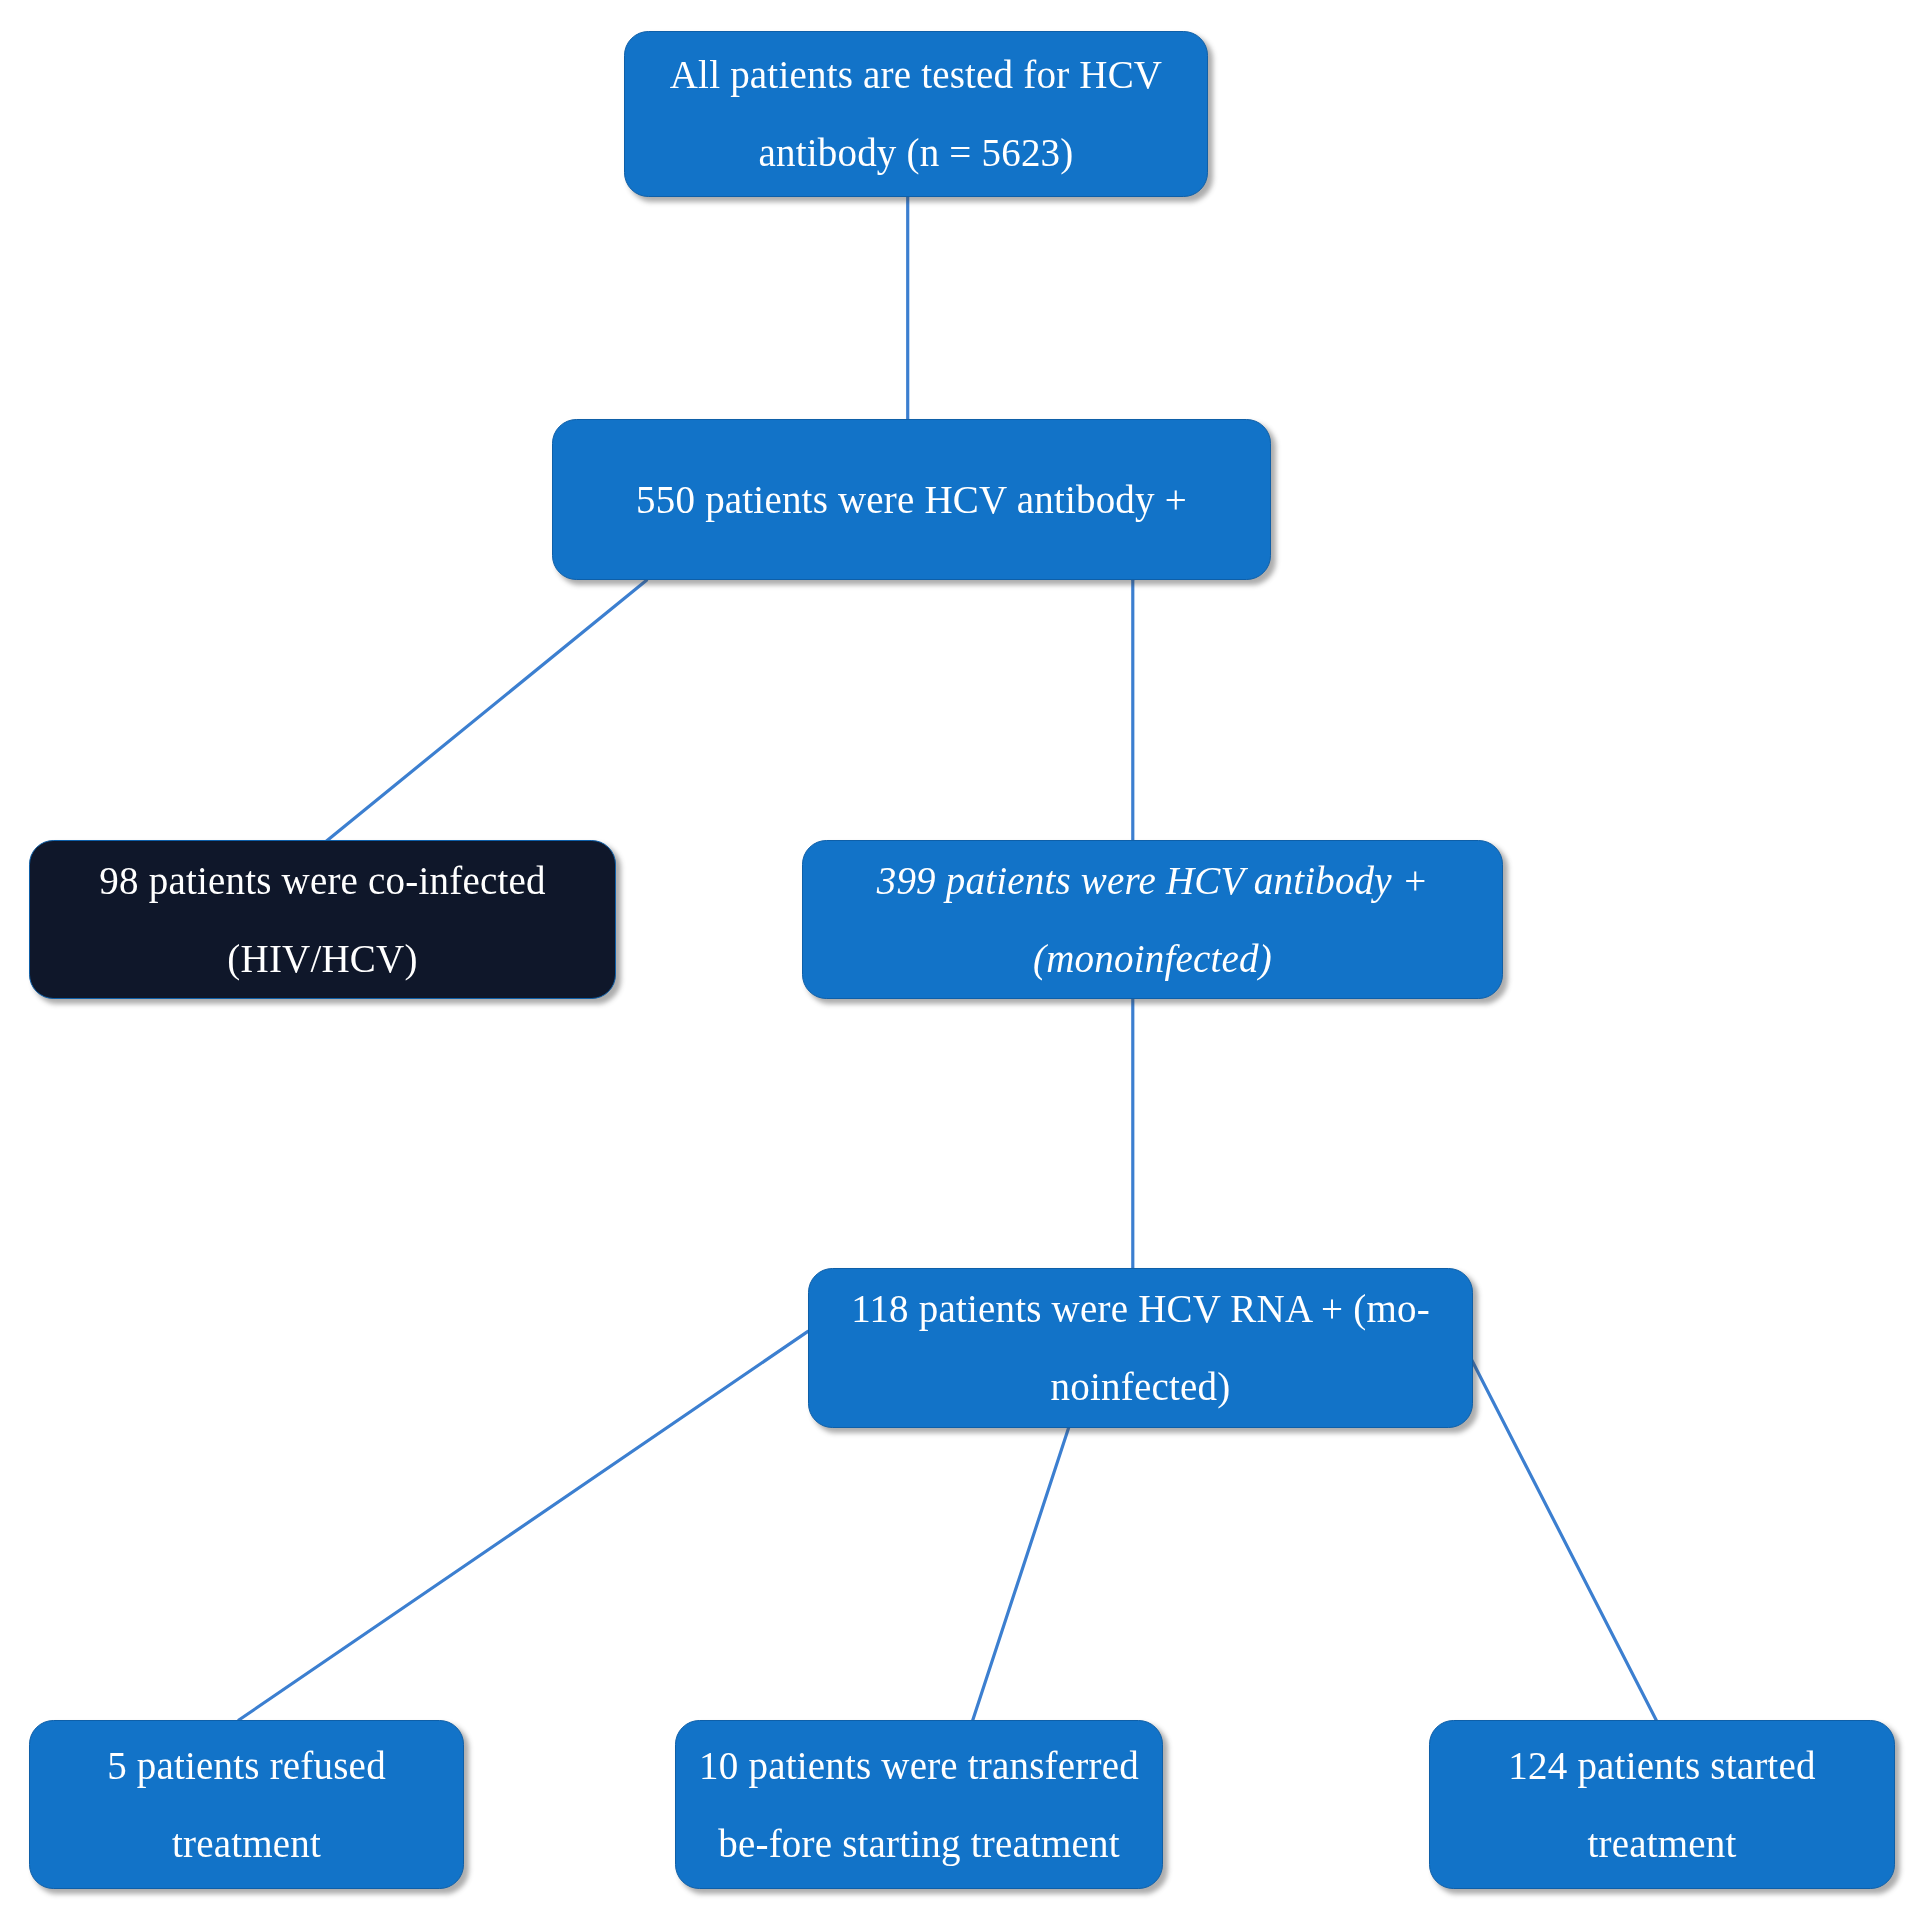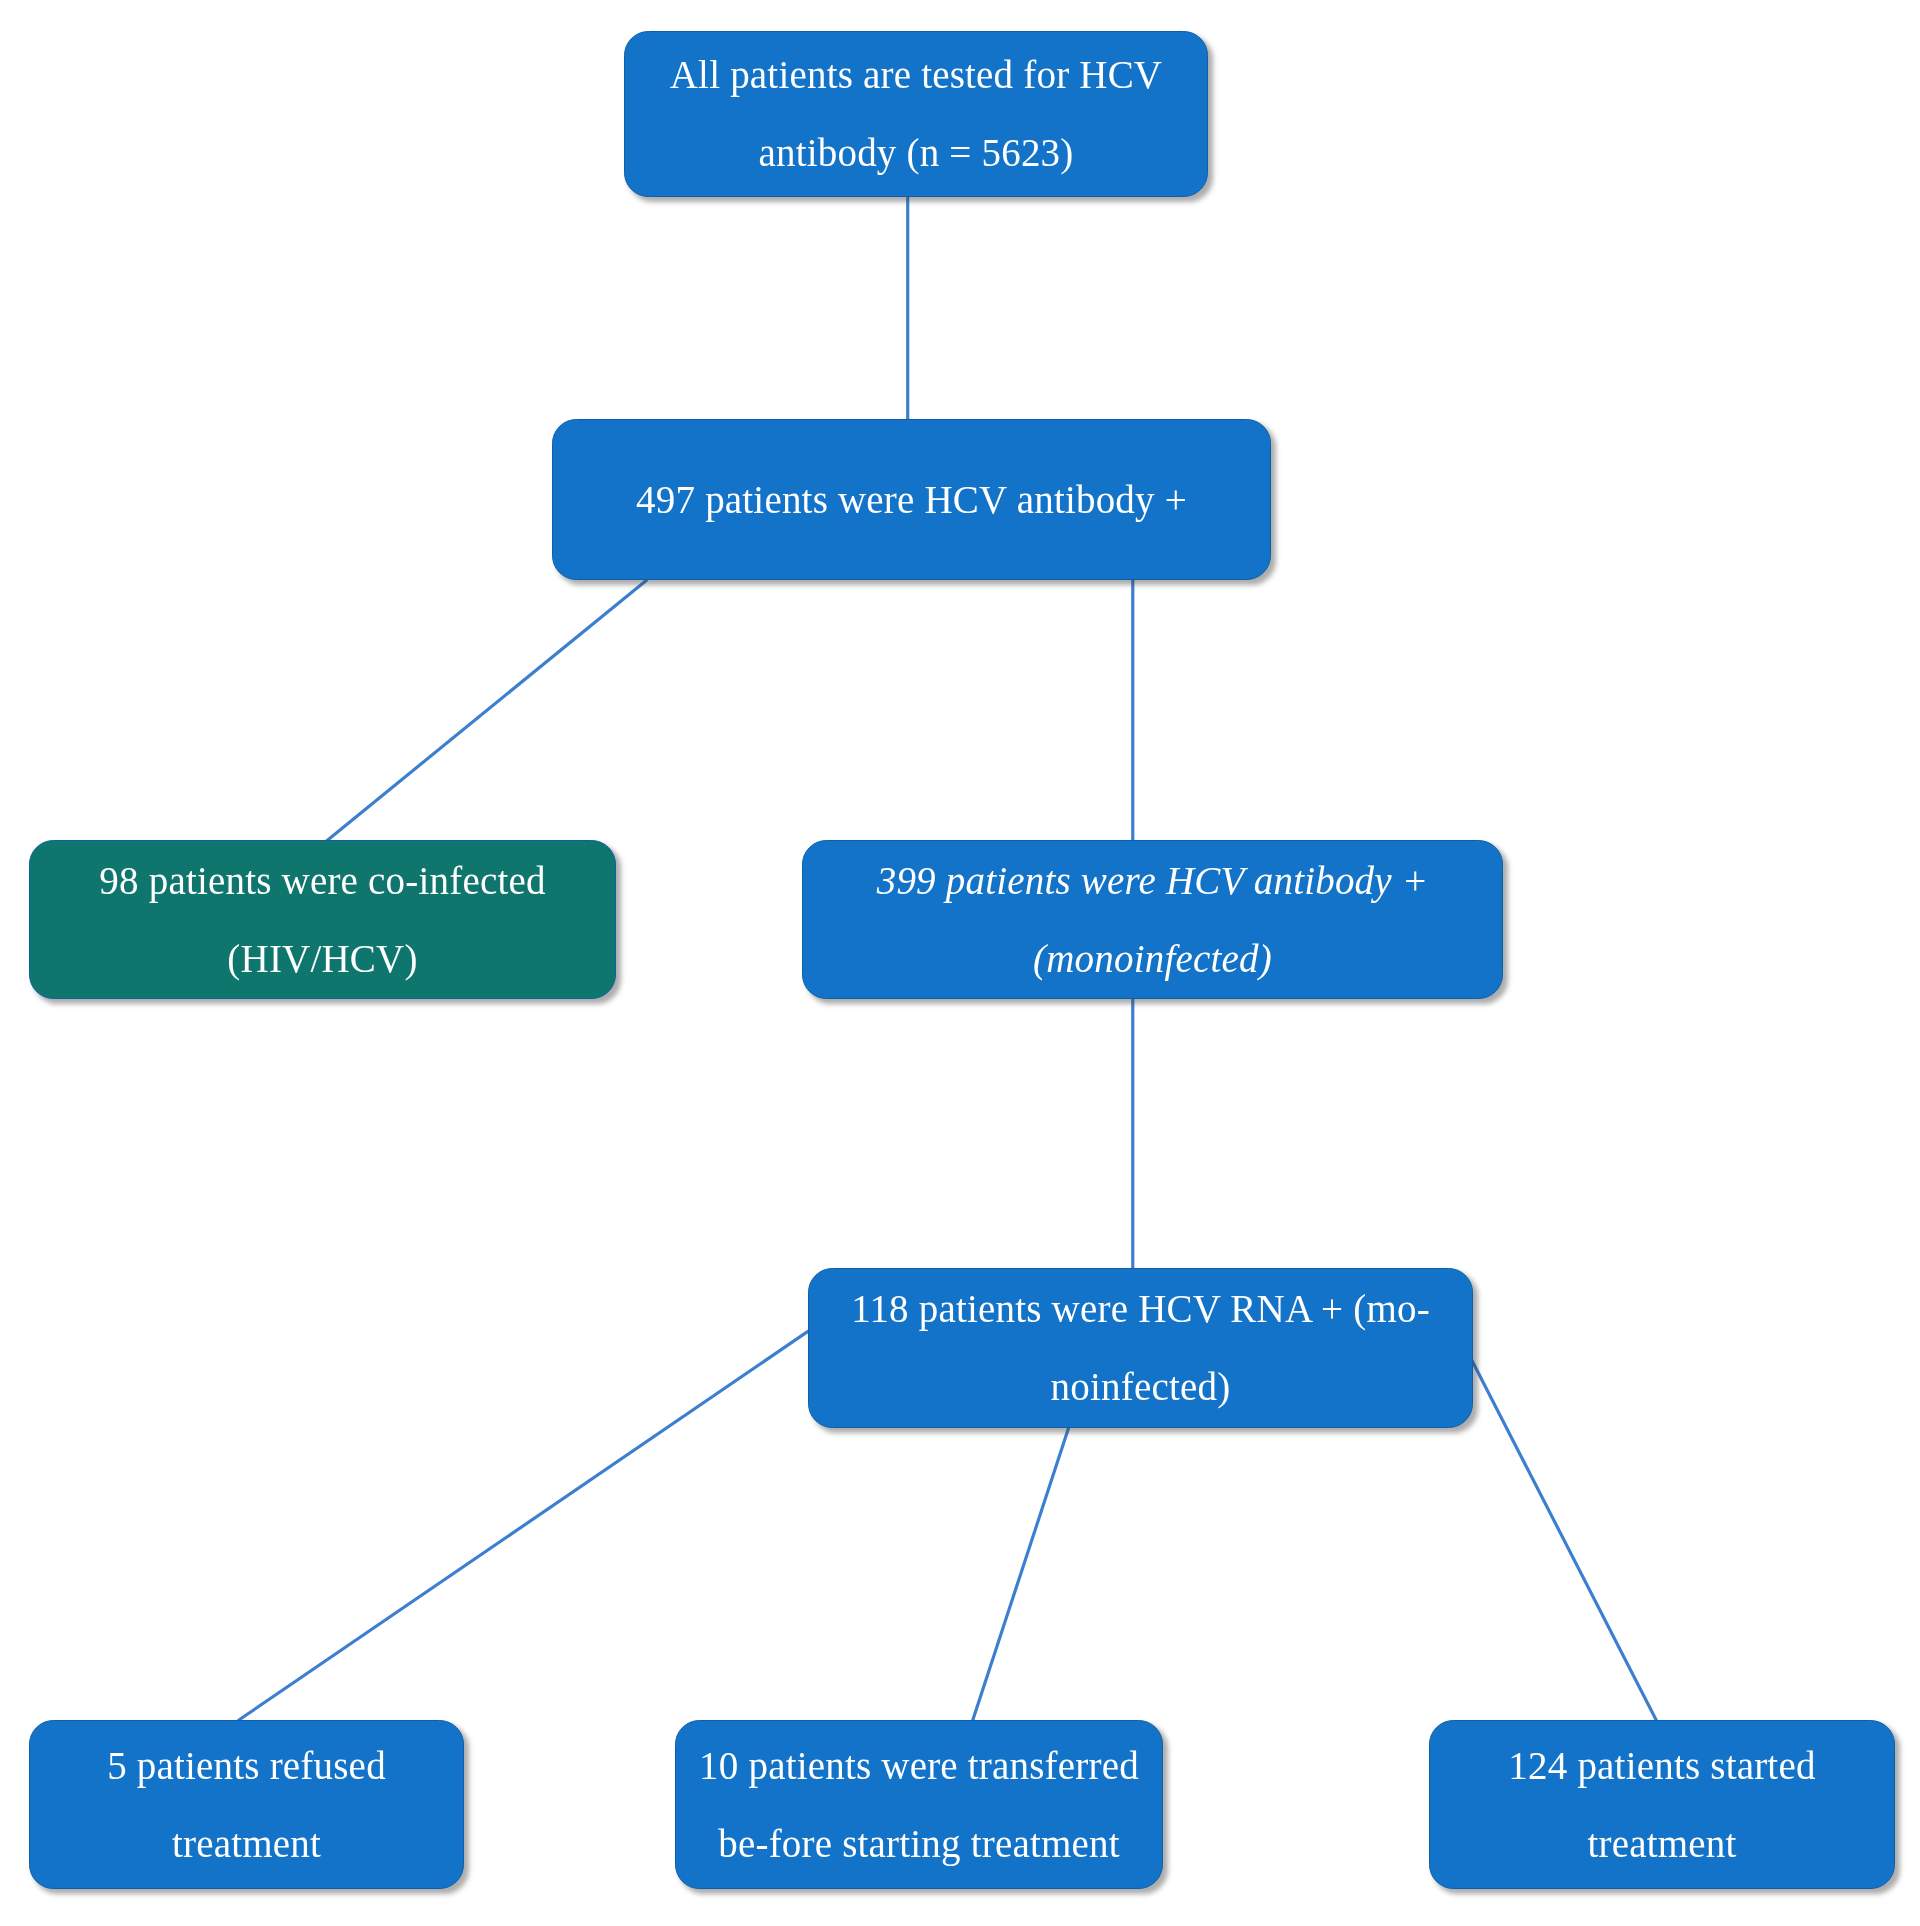--- a/index.html
+++ b/index.html
@@ -61,23 +61,23 @@
         <line x1="2013" y1="2690" x2="1832" y2="3242" stroke="#3C7FD0"></line>
         <line x1="2745" y1="2508" x2="3120" y2="3240" stroke="#3C7FD0"></line>
       </g>
   </svg>
 
   <div id="node-layer">
       <div class="node" style="left: 624px; top: 31px; width: 584px; height: 166px; background: rgb(18, 115, 200); color: rgb(255, 255, 255);">
         <span class="label">All patients are tested for HCV antibody (n = 5623)</span>
       </div>
       <div class="node" style="left: 552px; top: 419px; width: 719px; height: 161px; background: rgb(18, 115, 200); color: rgb(255, 255, 255);">
-        <span class="label">497 patients were HCV antibody +</span>
+        <span class="label">550 patients were HCV antibody +</span>
       </div>
-      <div class="node" style="left: 29px; top: 840px; width: 587px; height: 159px; background: #0f766e; color: rgb(255, 255, 255);">
+      <div class="node" style="left: 29px; top: 840px; width: 587px; height: 159px; background: #0f172a; color: rgb(255, 255, 255);">
         <span class="label">98 patients were co-infected (HIV/HCV)</span>
       </div>
       <div class="node" style="left: 802px; top: 840px; width: 701px; height: 159px; background: rgb(18, 115, 200); color: rgb(255, 255, 255); font-style: italic;">
         <span class="label">399 patients were HCV antibody + (monoinfected)</span>
       </div>
       <div class="node" style="left: 808px; top: 1268px; width: 665px; height: 160px; background: rgb(18, 115, 200); color: rgb(255, 255, 255);">
         <span class="label">118 patients were HCV RNA + (mo-noinfected)</span>
       </div>
       <div class="node" style="left: 29px; top: 1720px; width: 435px; height: 169px; background: rgb(18, 115, 200); color: rgb(255, 255, 255);">
         <span class="label">5 patients refused treatment</span>

